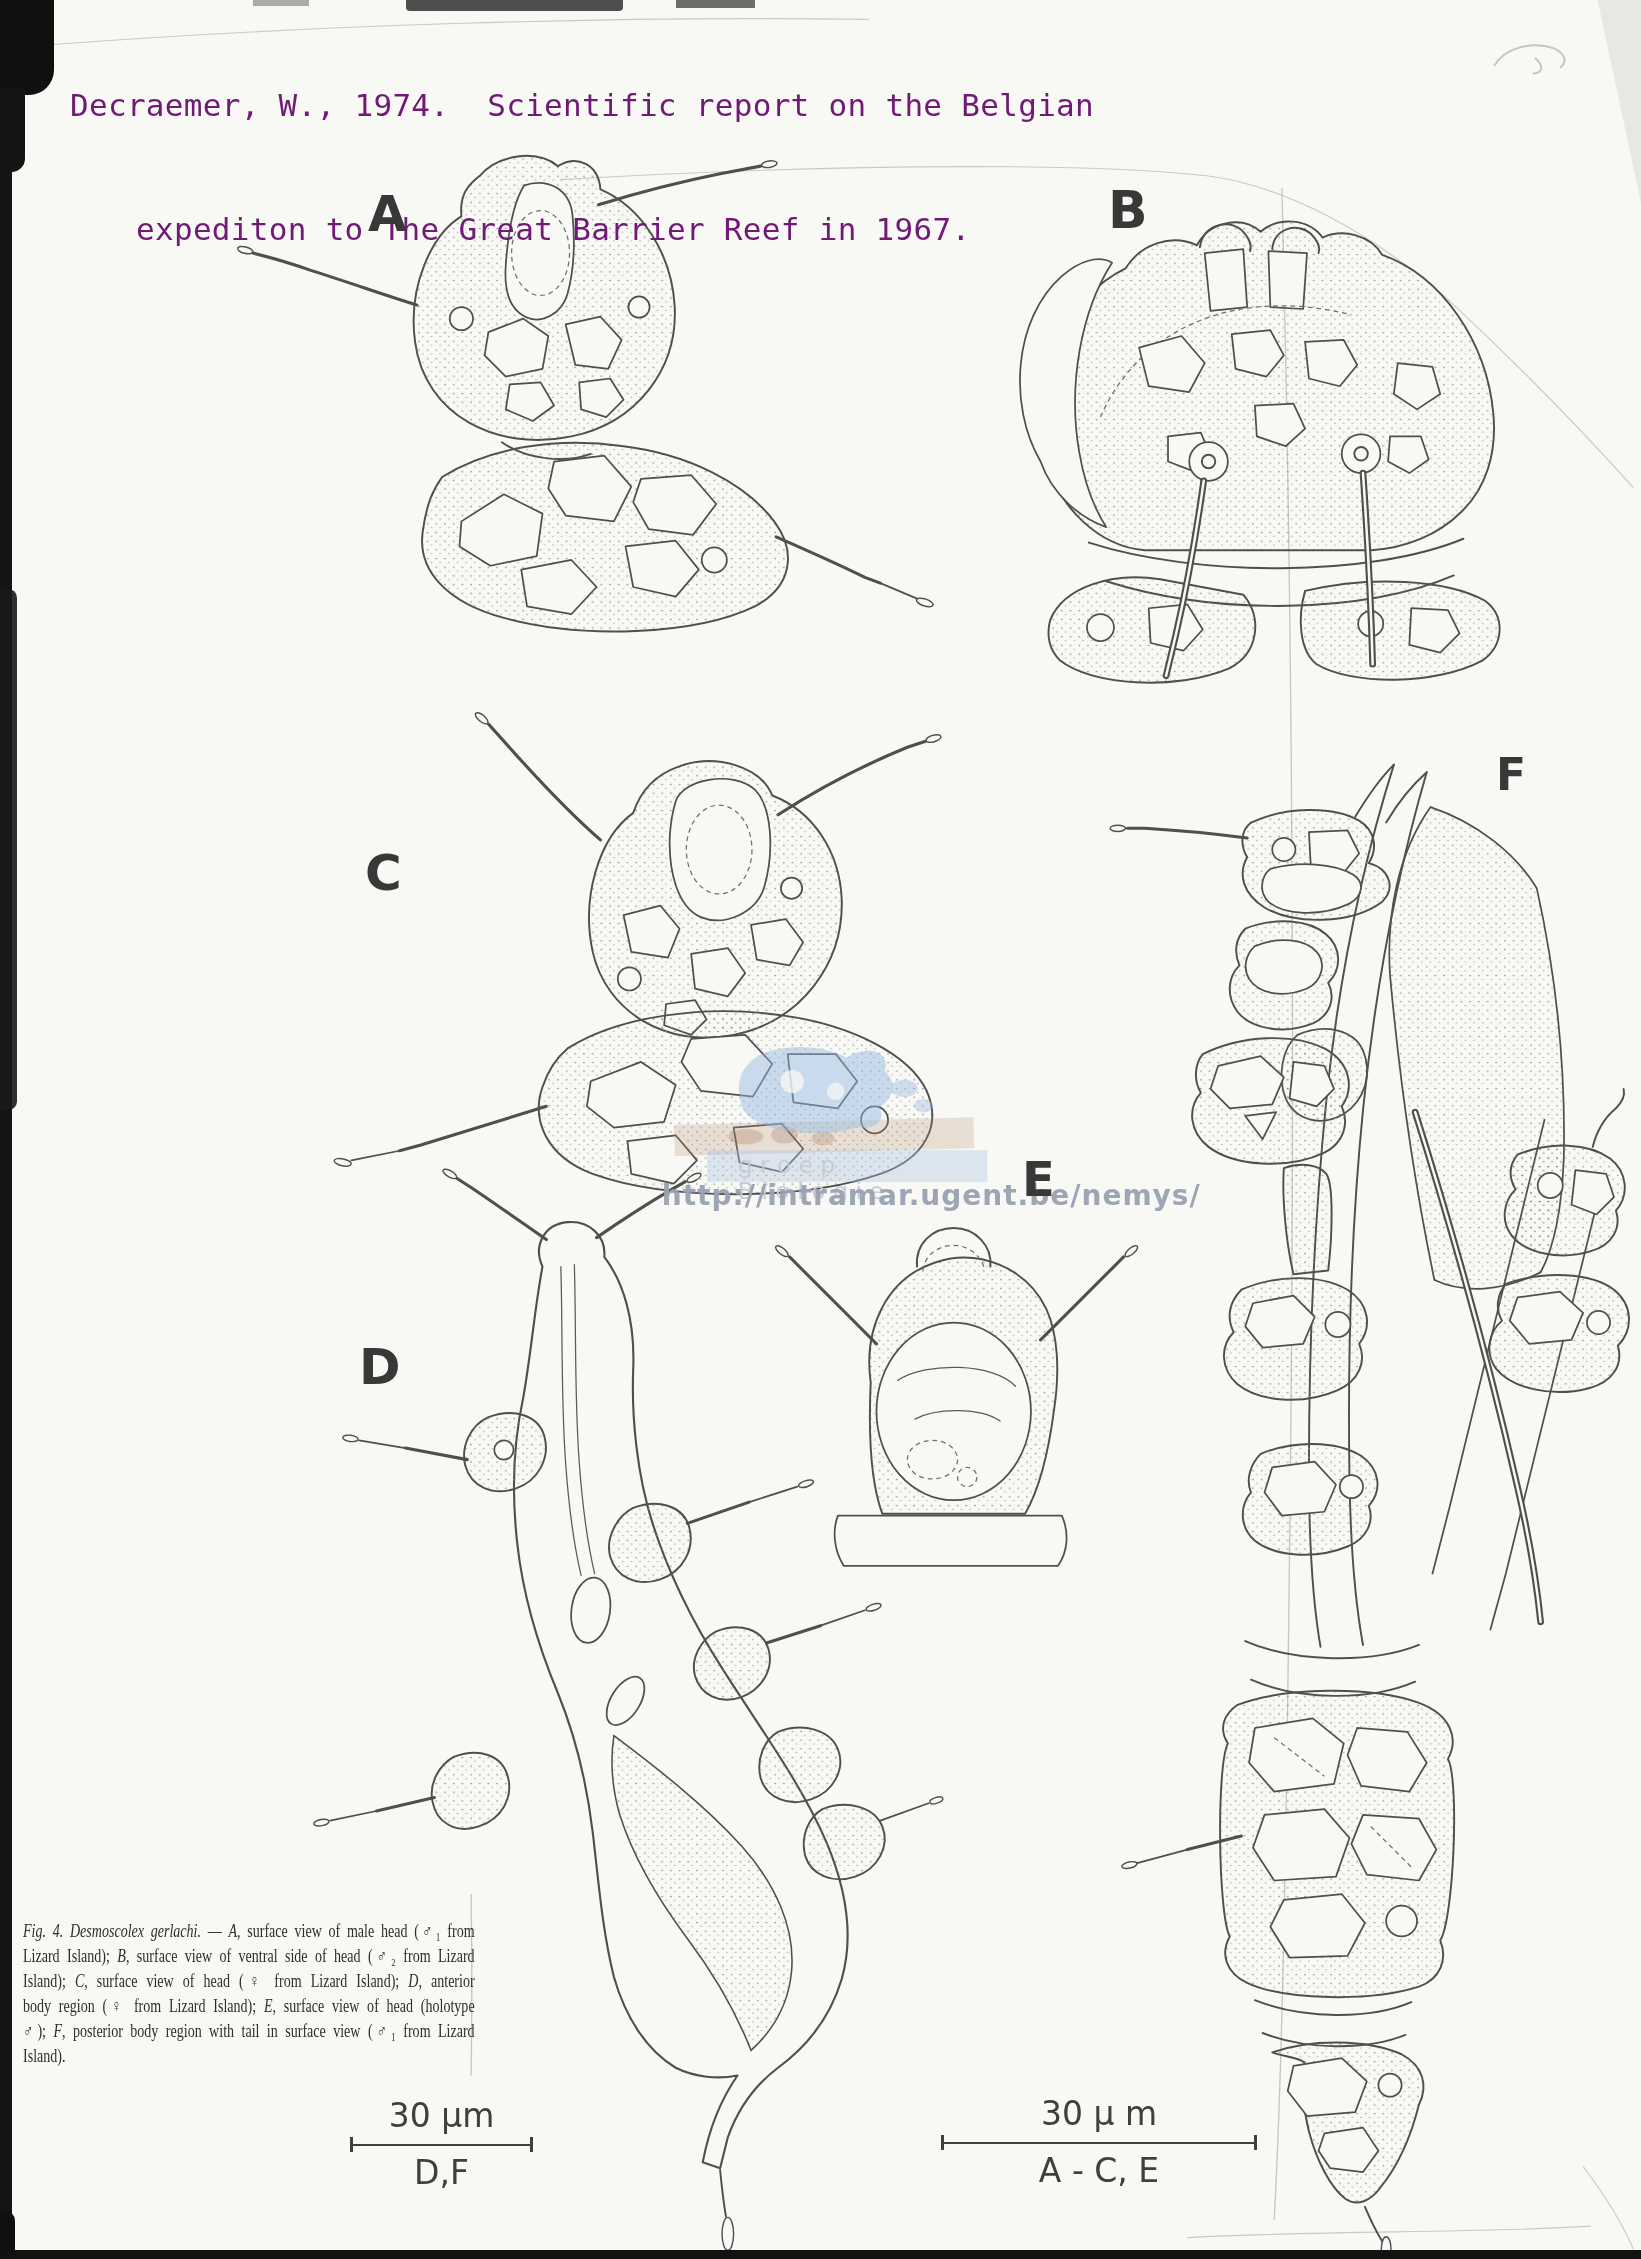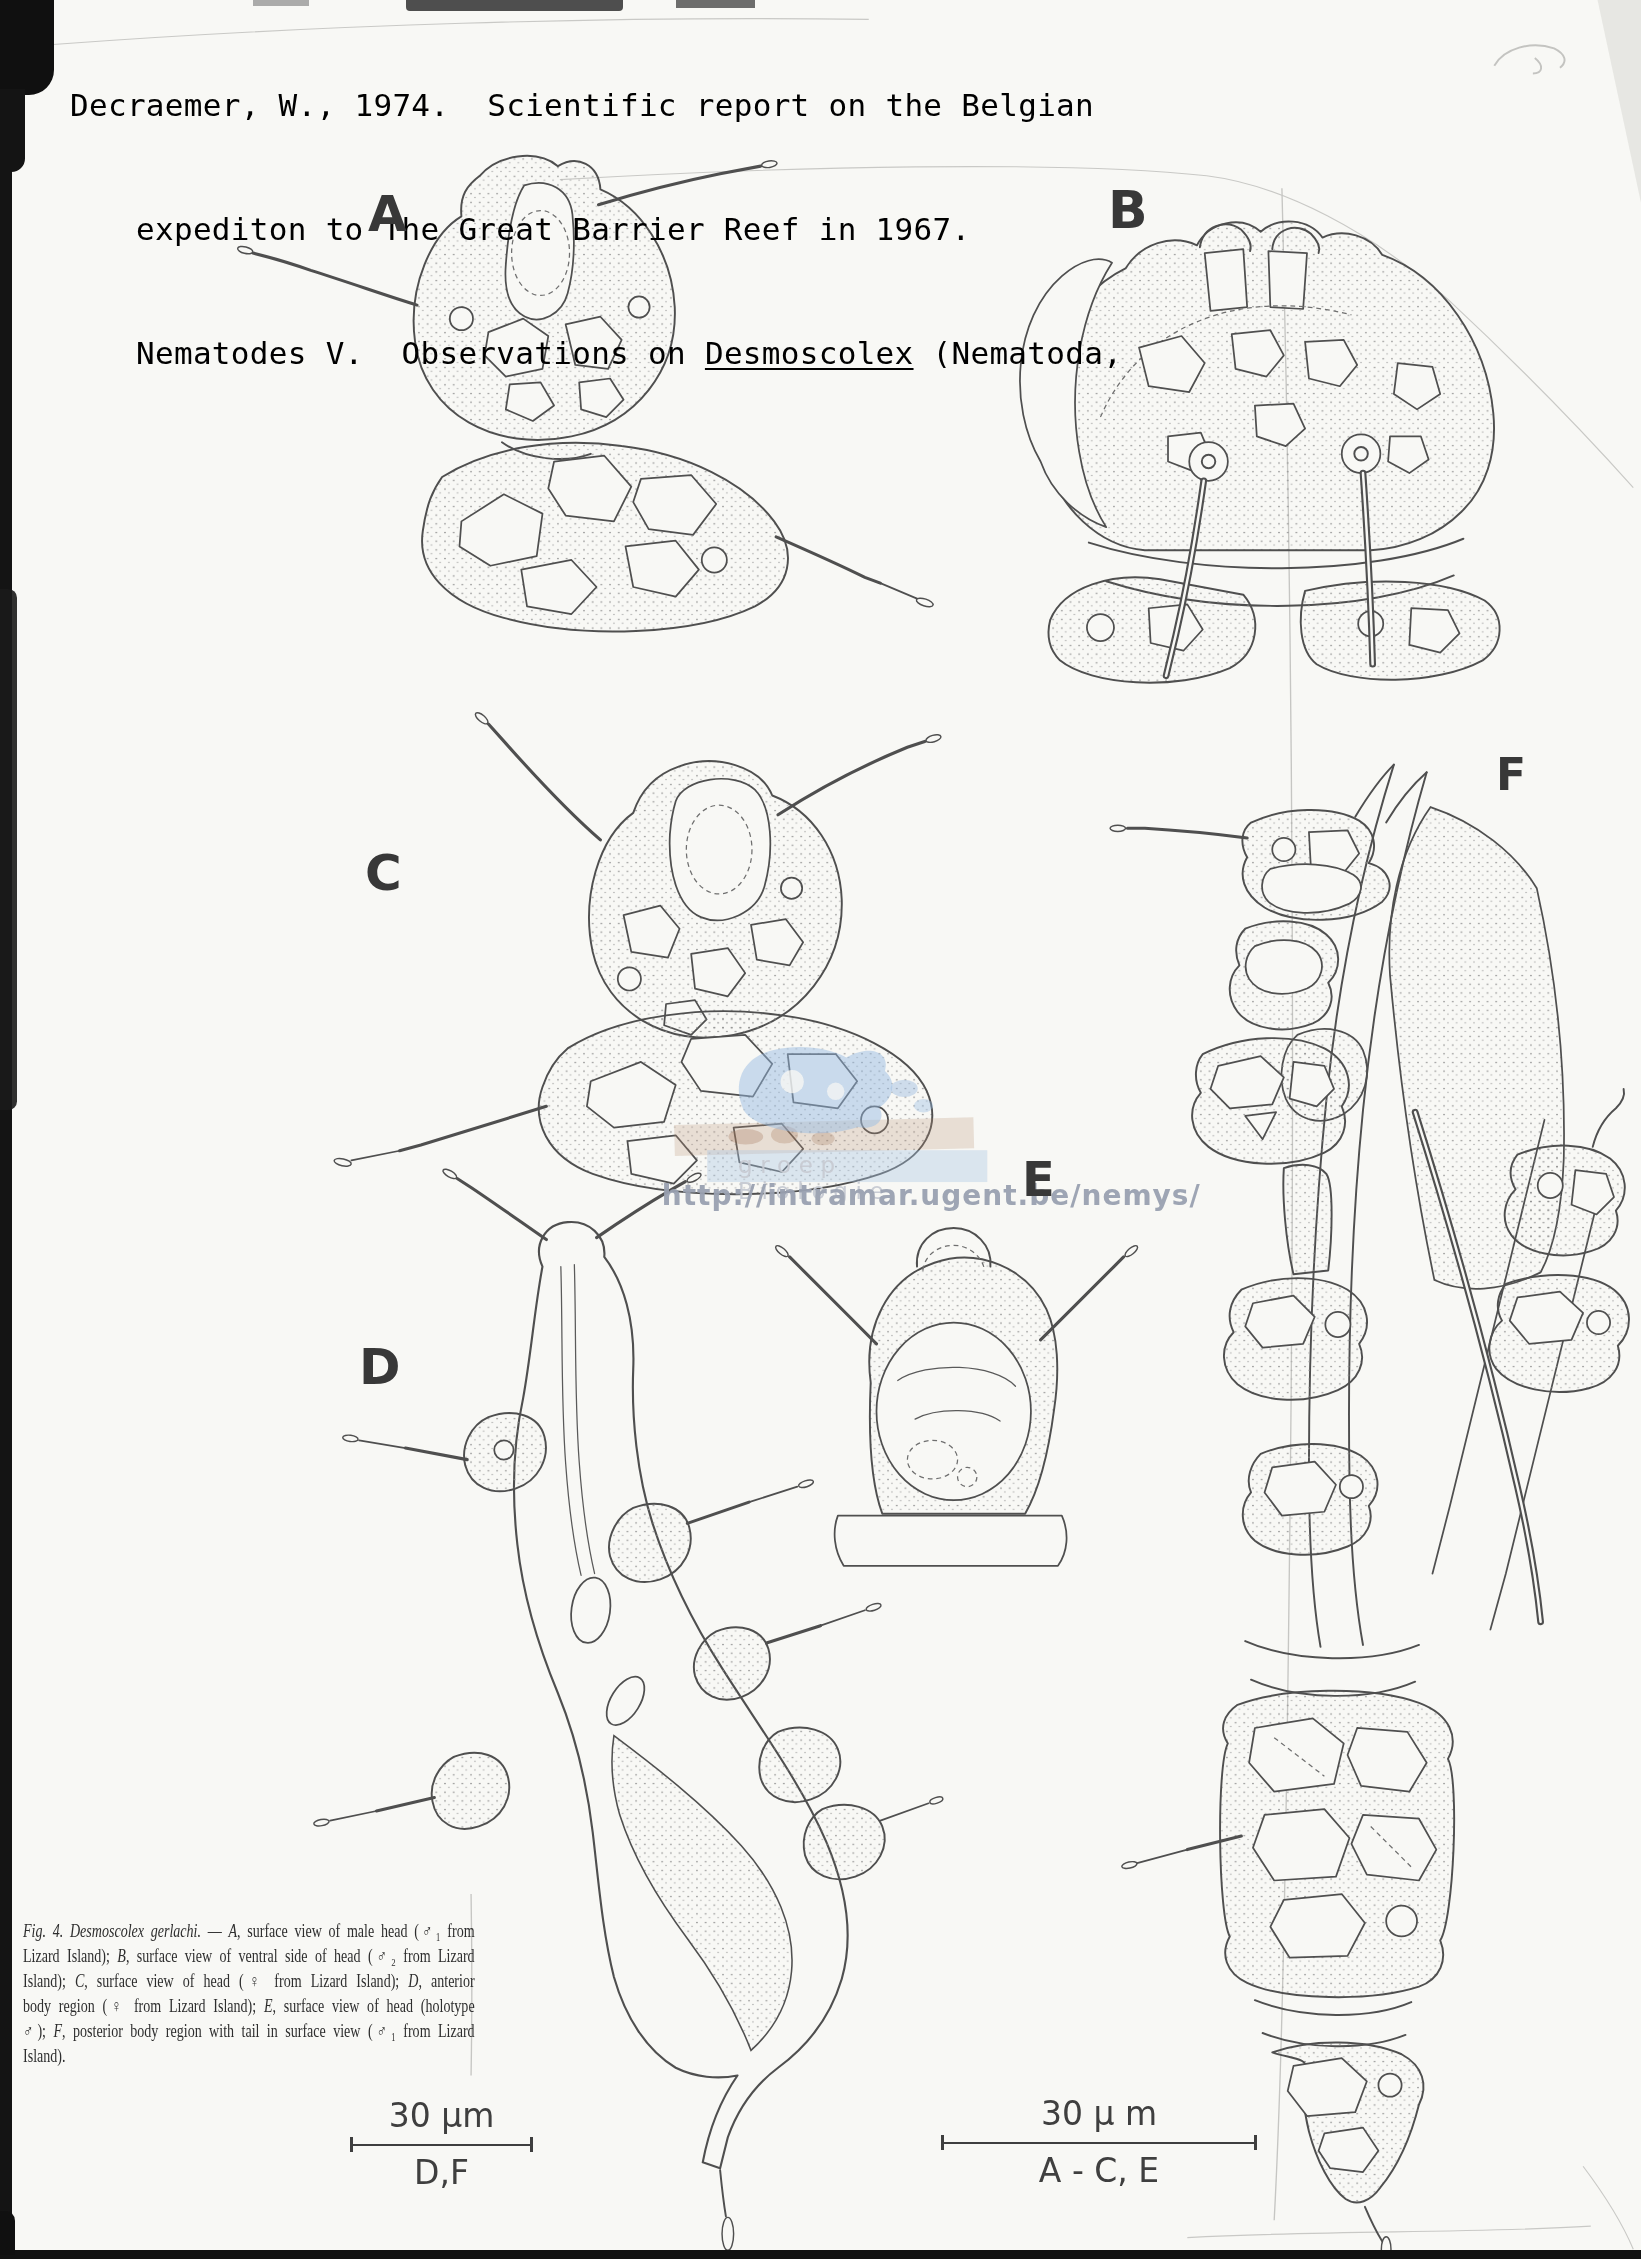--- a/index.html
+++ b/index.html
@@ -10,21 +10,21 @@
   .lb1{position:absolute;left:0;top:0;width:54px;height:95px;background:#101010;border-radius:0 0 25px 0;}
   .lb2{position:absolute;left:0;top:89px;width:25px;height:83px;background:#141414;border-radius:0 0 13.5px 0;}
   .lb3{position:absolute;left:0;top:589px;width:17.4px;height:521px;background:#1a1a1a;opacity:.9;border-radius:0 8.7px 8.7px 0;}
   .edge-bottom{position:absolute;left:0;bottom:0;width:100%;height:8.7px;background:#121212;}
   .blc{position:absolute;left:0;bottom:3.9px;width:14.5px;height:44px;background:#101010;border-radius:0 9.7px 0 0;}
   .tm1{position:absolute;left:406px;top:0;width:217px;height:10.6px;background:#303030;border-radius:0 0 3.9px 3.9px;opacity:.85;}
   .tm2{position:absolute;left:676px;top:0;width:79px;height:7.7px;background:#4a4a4a;opacity:.8;}
   .tm3{position:absolute;left:253px;top:0;width:56px;height:5.8px;background:#8a8a8a;opacity:.7;}
   
   .citation{position:absolute;left:70px;top:25px;font-family:"DejaVu Sans Mono",monospace;
-            font-size:31px;line-height:32px;color:#000000;white-space:pre;letter-spacing:0.3px;}
+            font-size:31px;line-height:32px;color:#701a75;white-space:pre;letter-spacing:0.3px;}
   .citation .ind{margin-left:66px;margin-top:28px;}
   .citation .u{text-decoration:underline;text-decoration-thickness:1.9px;text-underline-offset:3.9px;}
   
   .figlab{position:absolute;font-family:"DejaVu Sans",sans-serif;font-weight:700;color:#383838;}
   
   .caption{position:absolute;left:23px;top:1919px;width:579px;transform:scaleX(.78);
            transform-origin:left top;font-family:"Liberation Serif",serif;font-size:18px;
            line-height:25px;color:#2e2e2e;}
   .cap-line{text-align:justify;text-align-last:justify;white-space:normal;}
   .cap-line.cap-last{text-align-last:left;}
@@ -299,21 +299,20 @@
       <ellipse cx="256" cy="52" rx="14" ry="9" fill="rgba(150,185,225,0.45)"></ellipse>
       <ellipse cx="276" cy="70" rx="10" ry="7" fill="rgba(150,185,225,0.4)"></ellipse>
     </svg>
     <div class="wm-band-text">groep Biologie</div>
     <div class="wm-url">http://intramar.ugent.be/nemys/</div>
   </div>
 
   <div class="citation">
     <div>Decraemer, W., 1974.  Scientific report on the Belgian</div>
     <div class="ind">expediton to The Great Barrier Reef in 1967.</div>
-    <div class="ind"><span>Nematodes V.  Observations on </span><span class="u">Desmoscolex</span><span> (Nematoda,</span></div>
   </div>
 
   <div class="figlab" style="left:368px;top:185px;font-size:50px;">A</div>
   <div class="figlab" style="left:1108px;top:180px;font-size:52px;">B</div>
   <div class="figlab" style="left:365px;top:844px;font-size:50px;">C</div>
   <div class="figlab" style="left:359px;top:1338px;font-size:50px;">D</div>
   <div class="figlab" style="left:1022px;top:1151px;font-size:48px;">E</div>
   <div class="figlab" style="left:1496px;top:749px;font-size:44px;">F</div>
 
   <div class="caption">

